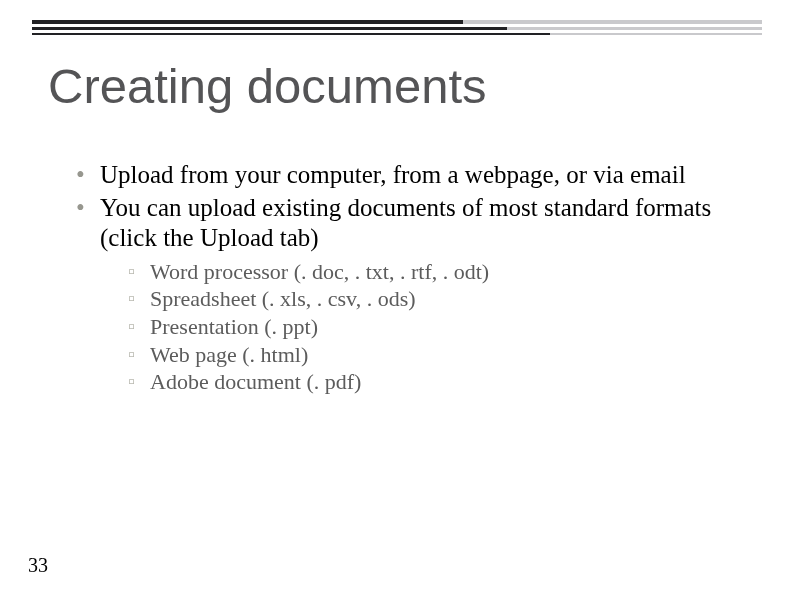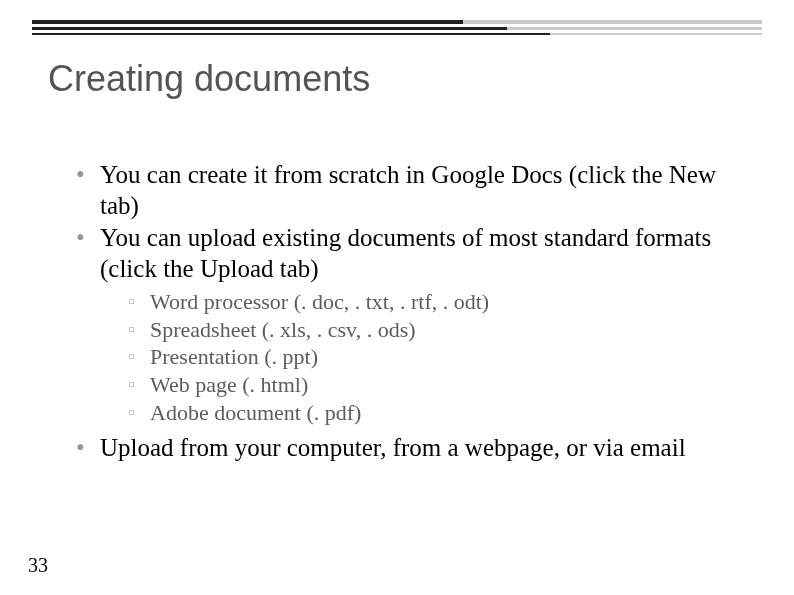--- a/index.html
+++ b/index.html
@@ -40,21 +40,21 @@
   .rule2 .rule-light { left: 65%; right: 0; height: 3px; }
   .rule3 { top: 13px; height: 2px; }
   .rule3 .rule-dark { width: 71%; height: 2px; }
   .rule3 .rule-light { left: 71%; right: 0; height: 2px; }
 
   .slide-title {
     position: absolute;
     left: 48px;
     top: 58px;
     font-family: Verdana, Geneva, sans-serif;
-    font-size: 36px;
+    font-size: 49px;
     color: #545456;
     letter-spacing: 0px;
   }
 
   .content {
     position: absolute;
     left: 72px;
     right: 48px;
     top: 160px;
   }
@@ -128,31 +128,28 @@
     <div class="rule-dark"></div>
       <div class="rule-light"></div>
   </div>
 </div>
 
 <div class="slide-title">Creating documents</div>
 
 <div class="content">
   <ul class="main">
     <li>
-      <span>You can create it from scratch in Google Docs (click the New tab)</span>
+      <span>Upload from your computer, from a webpage, or via email</span>
     </li>
     <li>
       <span>You can upload existing documents of most standard formats (click the Upload tab)</span>
       <ul class="sub">
         <li>Word processor (. doc, . txt, . rtf, . odt)</li>
         <li>Spreadsheet (. xls, . csv, . ods)</li>
         <li>Presentation (. ppt)</li>
         <li>Web page (. html)</li>
         <li>Adobe document (. pdf)</li>
       </ul>
     </li>
-    <li>
-      <span>Upload from your computer, from a webpage, or via email</span>
-    </li>
   </ul>
 </div>
 
 <div class="page-num">33</div>
 
 </body></html>

